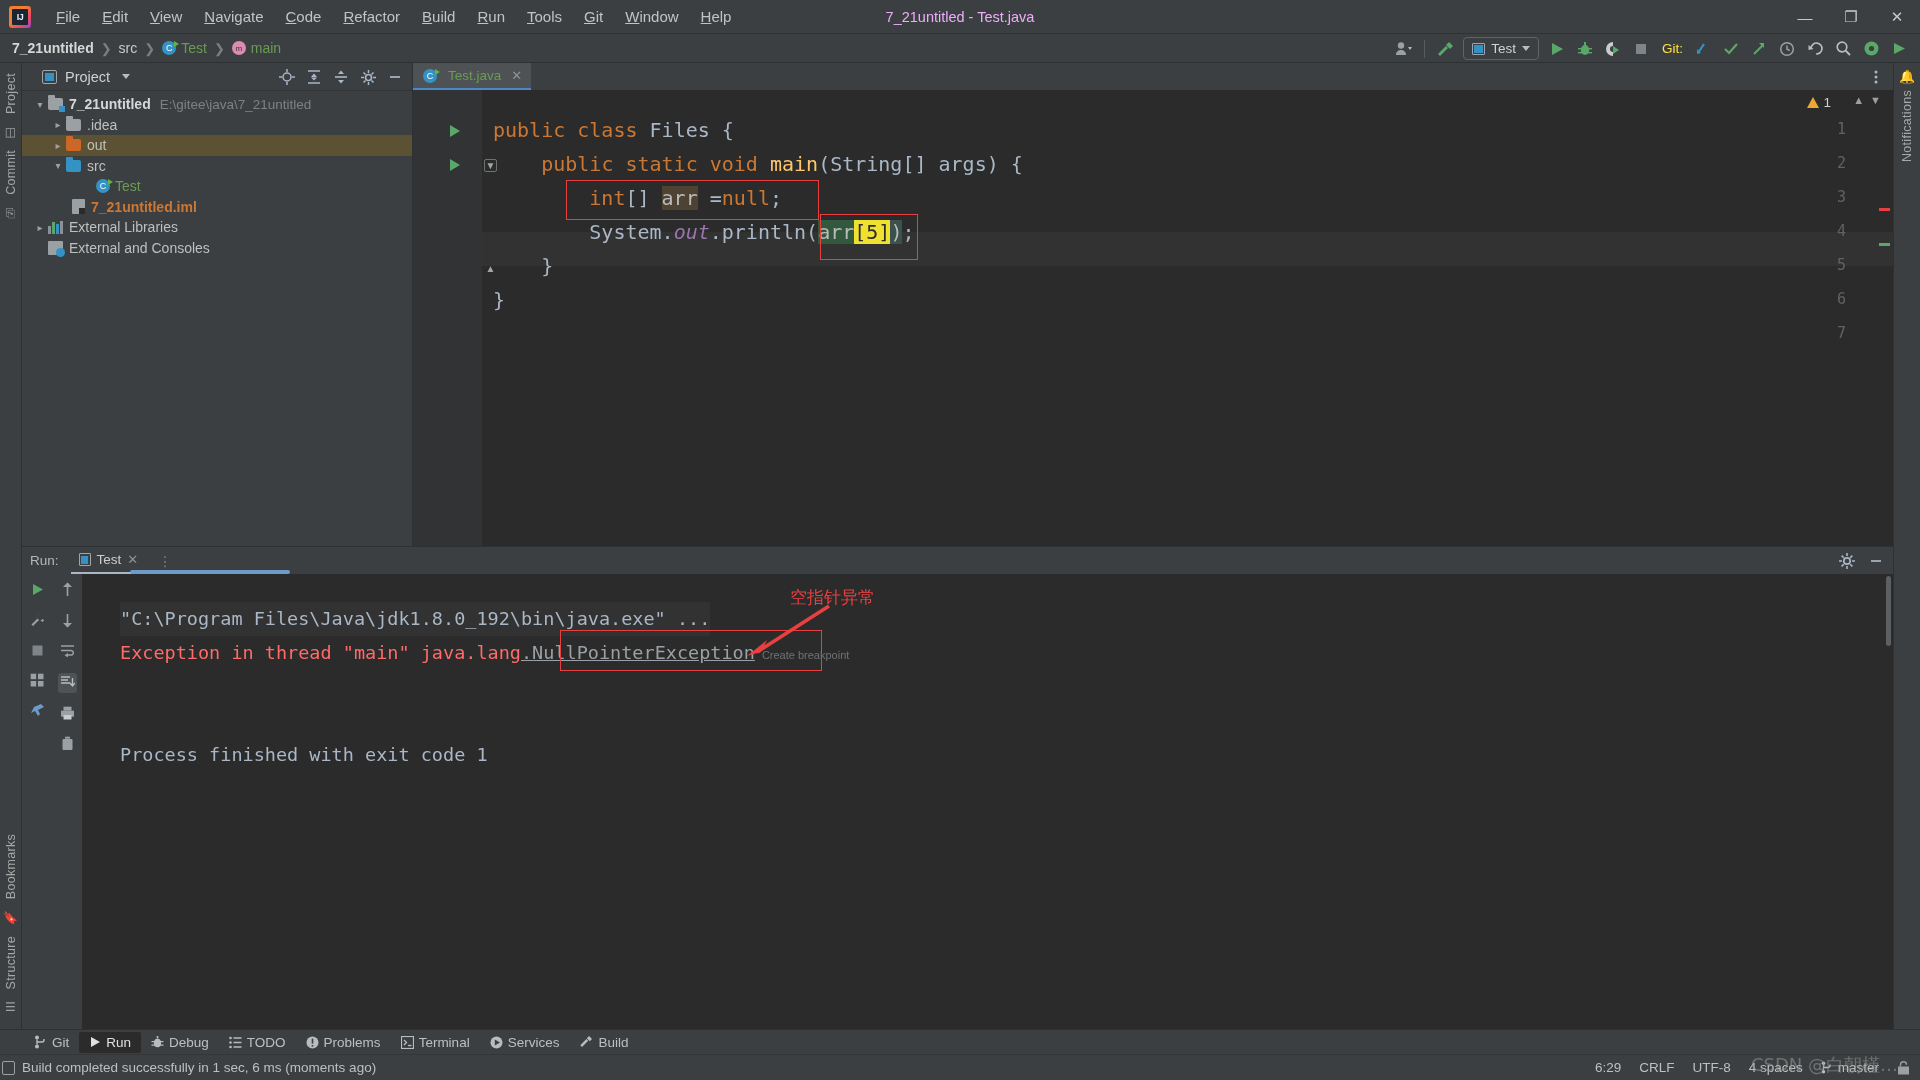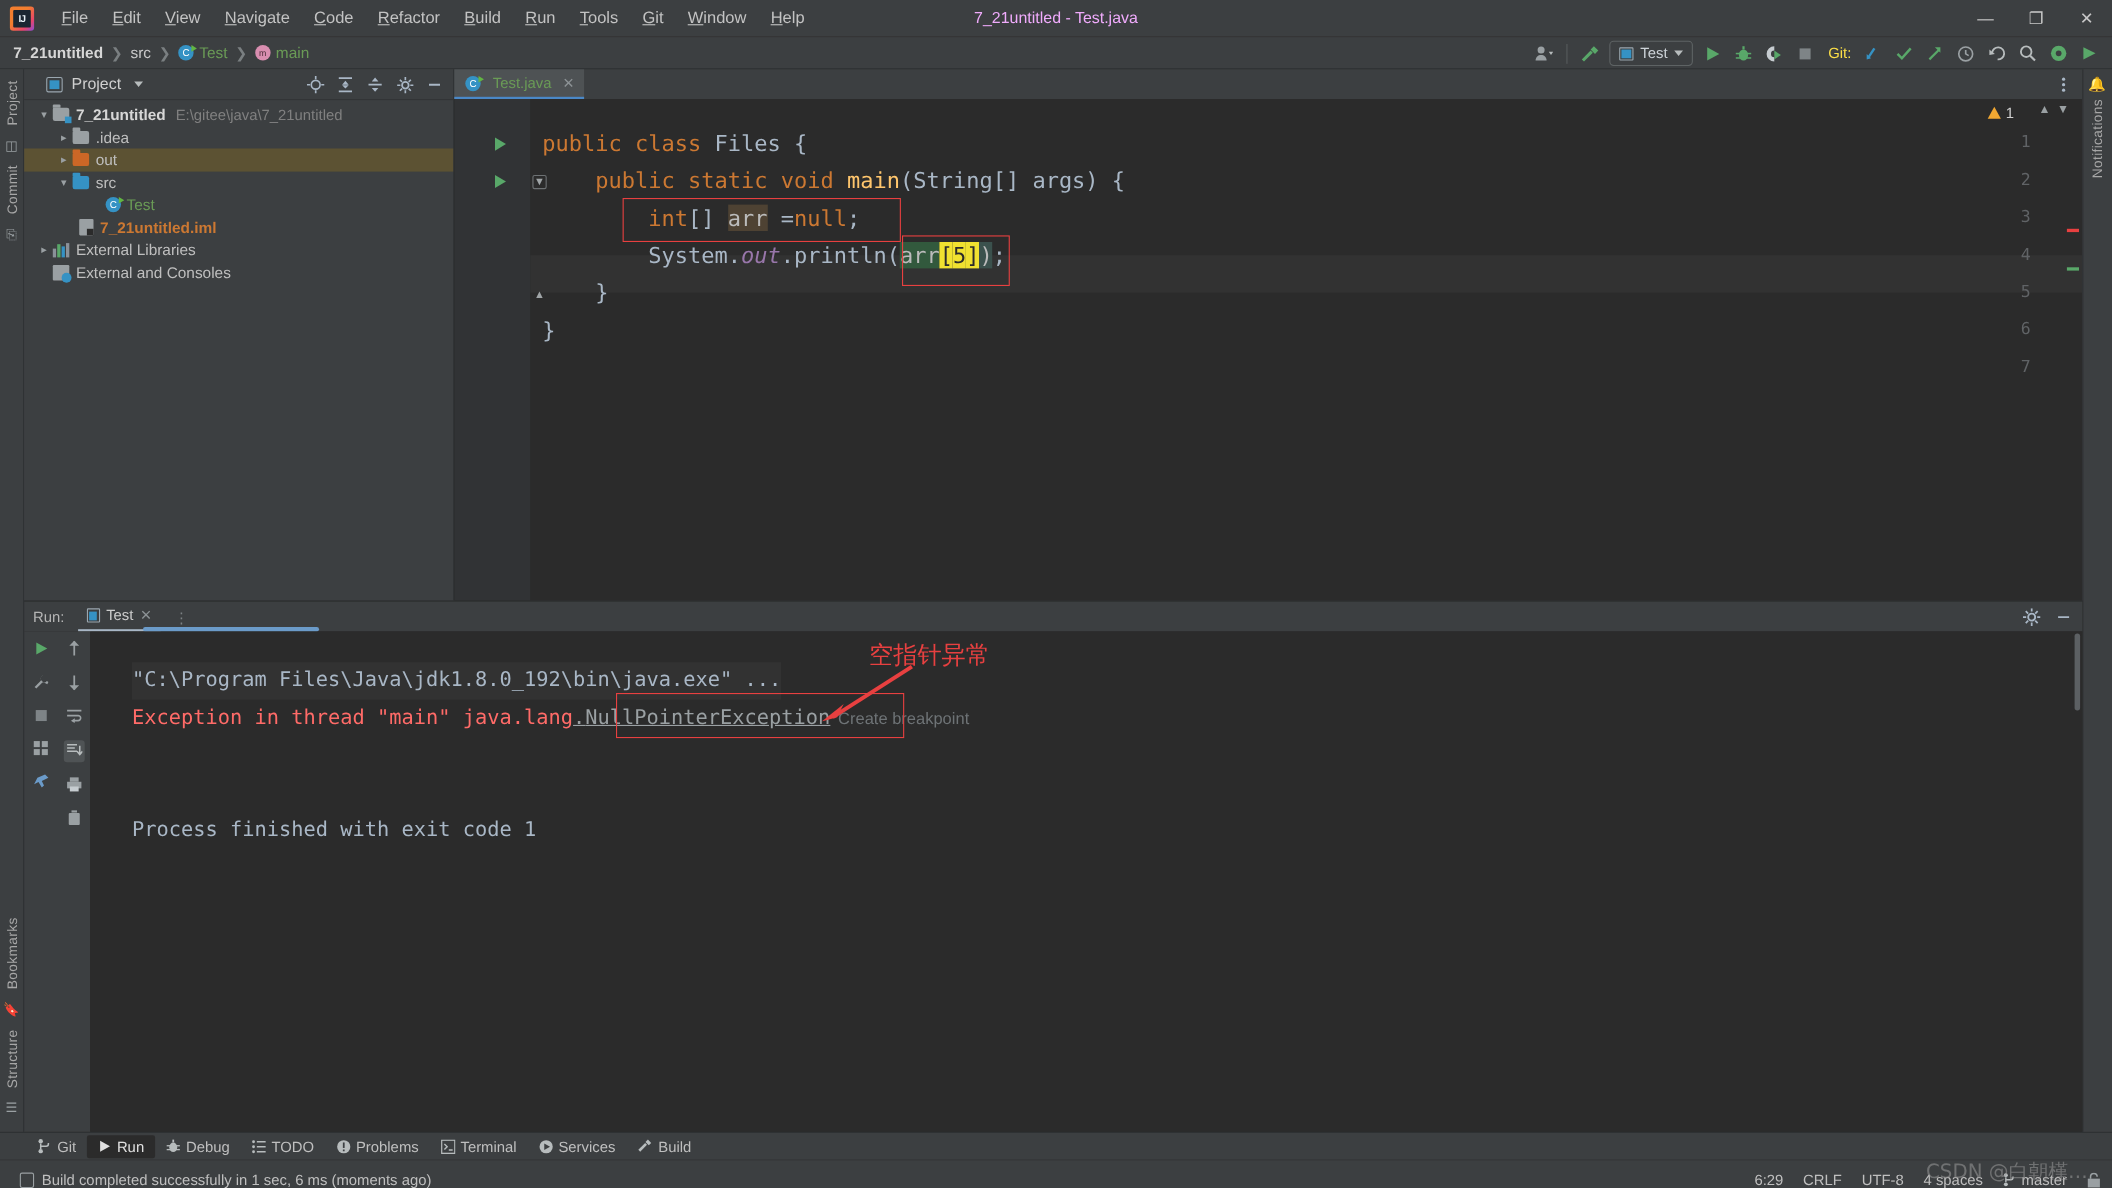--- a/index.html
+++ b/index.html
@@ -256,39 +256,39 @@
     background: #2b2b2b; overflow: hidden;
     font-family: "DejaVu Sans Mono", monospace; font-size: 18.5px; line-height: 34px;
   }
   .cline { position: absolute; white-space: pre; }
   .c-cmd { color: #a9b7c6; background: #323232; }
   .c-err { color: #ff6b68; }
   .c-link { color: #287bde; text-decoration: underline; }
   .c-gray { color: #6e7376; }
   .c-ul { color: #9aa0a3; text-decoration: underline; }
   .cn-note {
-    position: absolute; color: #e84040; font-size: 22px;
+    position: absolute; color: #e84040; font-size: 17px;
     font-family: "DejaVu Sans", sans-serif; white-space: nowrap;
   }
   .scroll-thumb { position: absolute; background: #5c6063; border-radius: 3px; }
 
   
   .toolwin-bar {
     position: absolute; left: 0; right: 0; bottom: 26px; height: 25px;
     background: #3c3f41; border-top: 1px solid #2e3133;
     display: flex; align-items: center; padding-left: 24px; gap: 0px;
   }
   .twb-item {
     display: flex; align-items: center; gap: 5px; font-size: 13.5px; color: #bfbfbf;
     padding: 3px 10px; border-radius: 2px;
   }
   .twb-item.active { background: #2b2b2b; color: #e0e0e0; }
   .statusbar {
     position: absolute; left: 0; right: 0; bottom: 0; height: 26px;
-    background: #3c3f41; display: flex; align-items: flex-end; padding-left: 18px;
+    background: #3c3f41; display: flex; align-items: center; padding-left: 2px;
     font-size: 13.5px; color: #bfbfbf; border-top: 1px solid #343638;
   }
   .sb-right { position: absolute; right: 10px; display: flex; align-items: center; gap: 18px; }
   .sb-ico { width: 13px; height: 14px; border: 1.4px solid #9aa0a3; border-radius: 2px; margin-right: 7px; }
   .watermark {
     position: absolute; right: 22px; bottom: 3px; font-size: 18px; color: #9a9a9a;
     opacity: .55; font-family: "DejaVu Sans", sans-serif; pointer-events: none; white-space: nowrap;
   }
   .arrow-svg { position: absolute; pointer-events: none; }
 </style>
@@ -686,21 +686,21 @@
               <rect x="1.5" y="3" width="10" height="11" rx="1" fill="#9aa0a3"></rect>
               <rect x="4" y="0.7" width="5" height="2" fill="#9aa0a3"></rect>
             </svg>
         </div>
       </div>
     </div>
 
     <div class="console">
       <span class="cline c-cmd" style="left:38px; top:28px">"C:\Program Files\Java\jdk1.8.0_192\bin\java.exe" ...</span>
 
-      <span class="cline" style="left:38px; top:62px"><span class="c-err">Exception in thread "main" java.lang</span><span class="c-ul">.</span><span class="c-ul">NullPointerException</span><span class="c-gray" style="font-family:'Liberation Sans',sans-serif; font-size:15px; margin-left:7px">Create breakpoint</span></span>
+      <span class="cline" style="left:38px; top:62px"><span class="c-err">Exception in thread "main" java.lang</span><span class="c-ul">.</span><span class="c-ul">NullPointerException</span><span class="c-gray" style="font-family:'Liberation Sans',sans-serif; font-size:11px; margin-left:7px">Create breakpoint</span></span>
 
 
       <span class="cline" style="left:38px; top:164px; color:#a9b7c6">Process finished with exit code 1</span>
 
       <div class="cn-note" style="left:708px; top:6px">空指针异常</div>
       <svg class="arrow-svg" style="left:655px; top:22px; width:110px; height:60px" viewBox="0 0 110 60">
         <path d="M20 56 L92 10" stroke="#e84040" stroke-width="3.6" fill="none"></path>
         <path d="M10 60 L30 44 L24 56 Z" fill="#e84040"></path>
       </svg>
       <div class="redbox" style="left:478px; top:56px; width:262px; height:41px;"></div>

